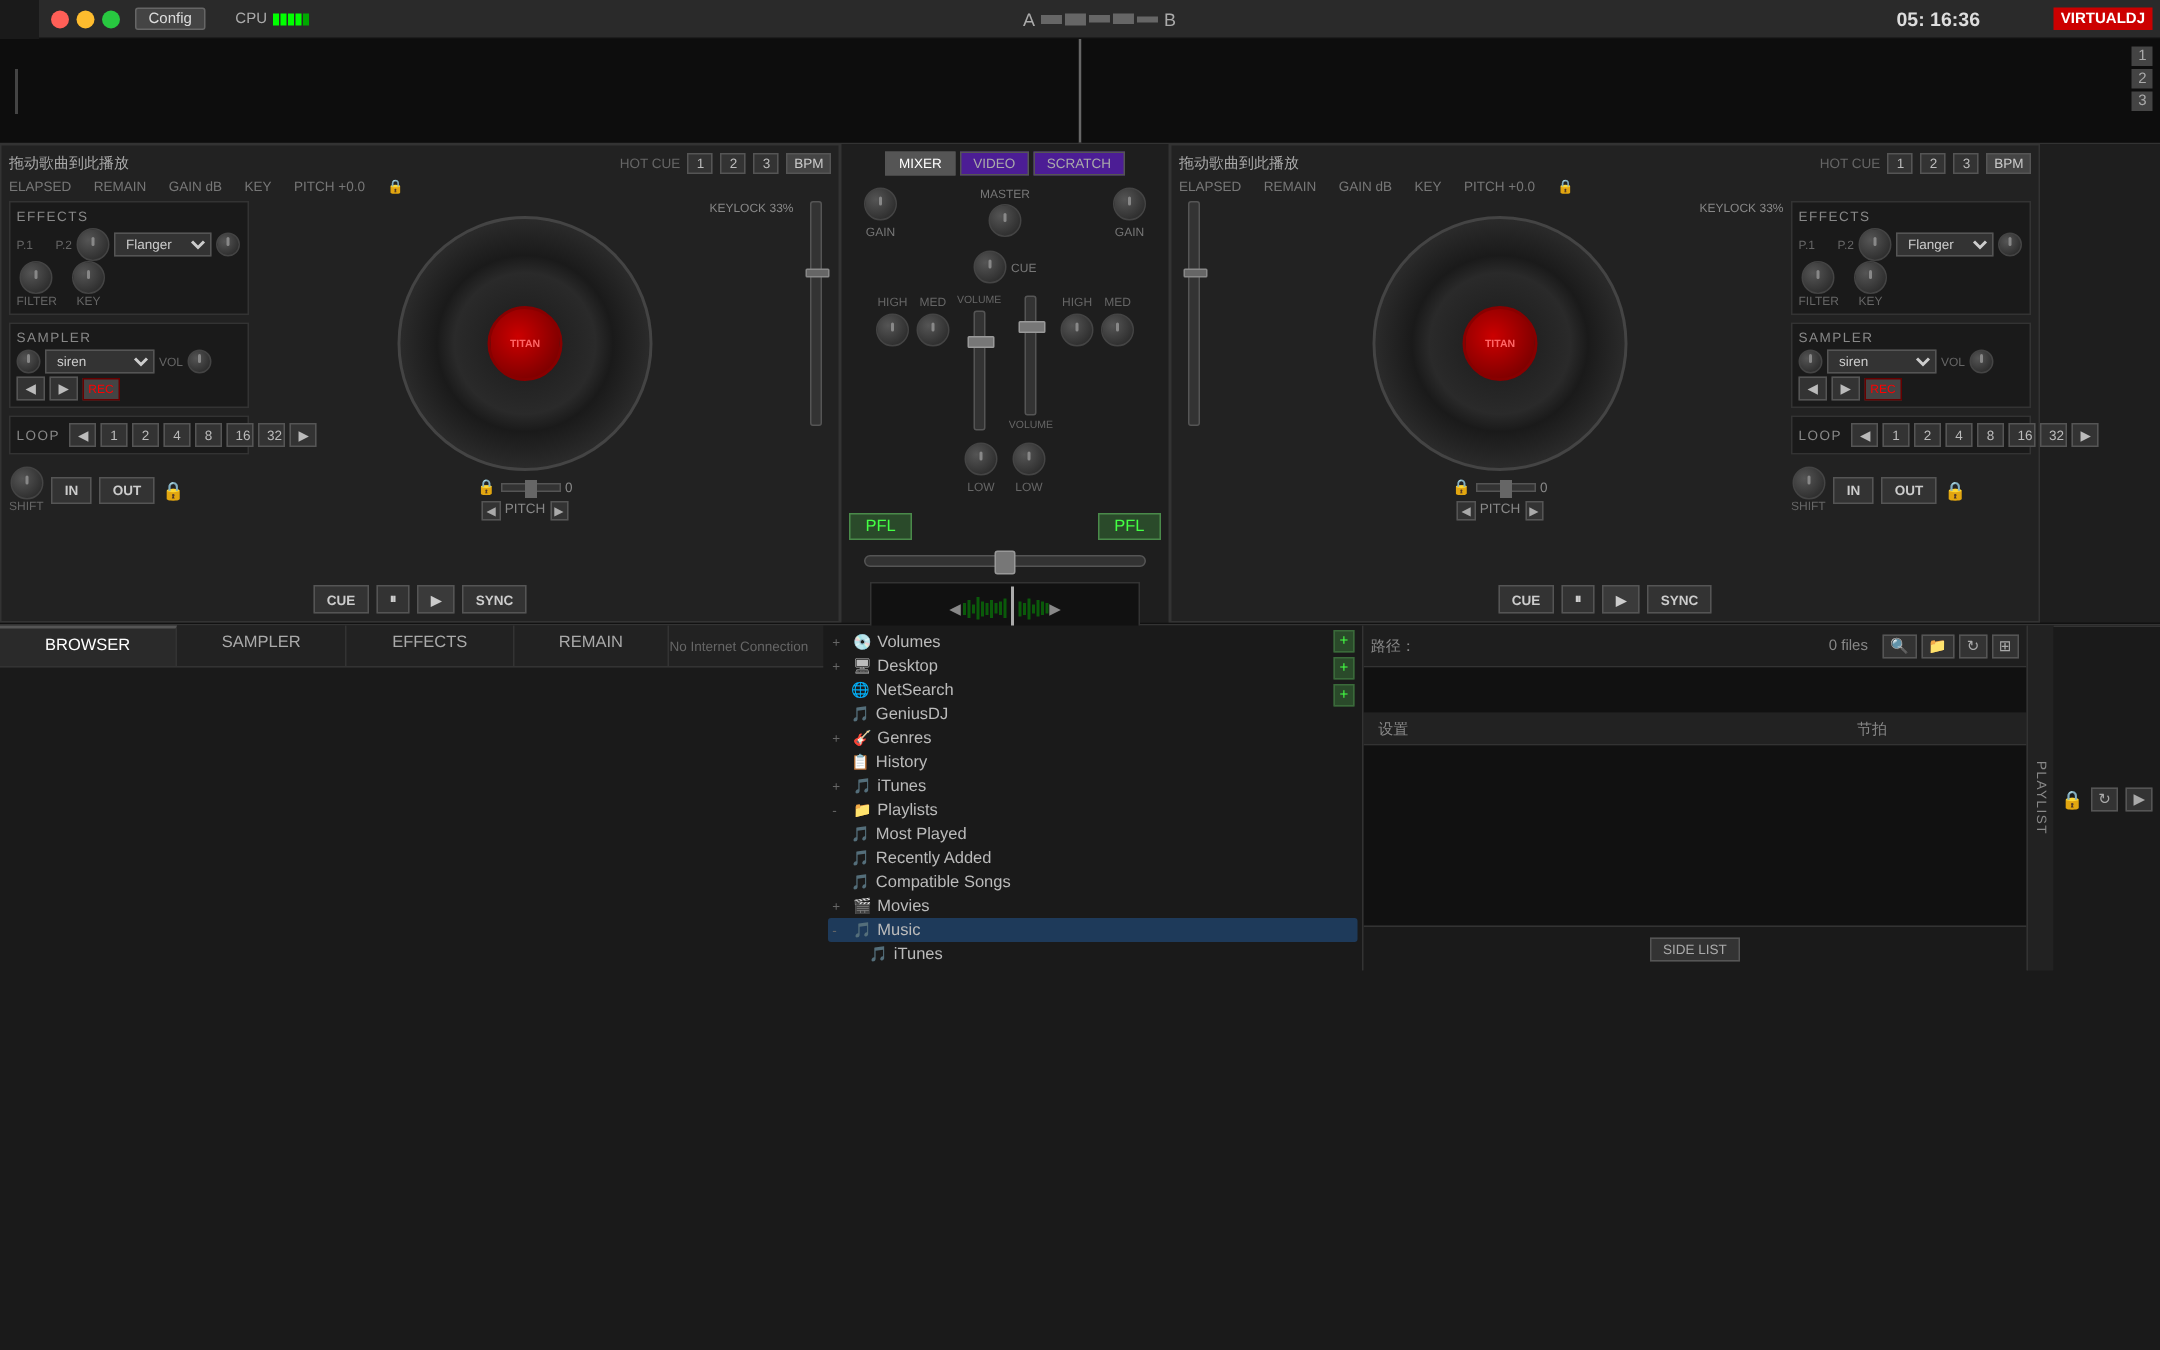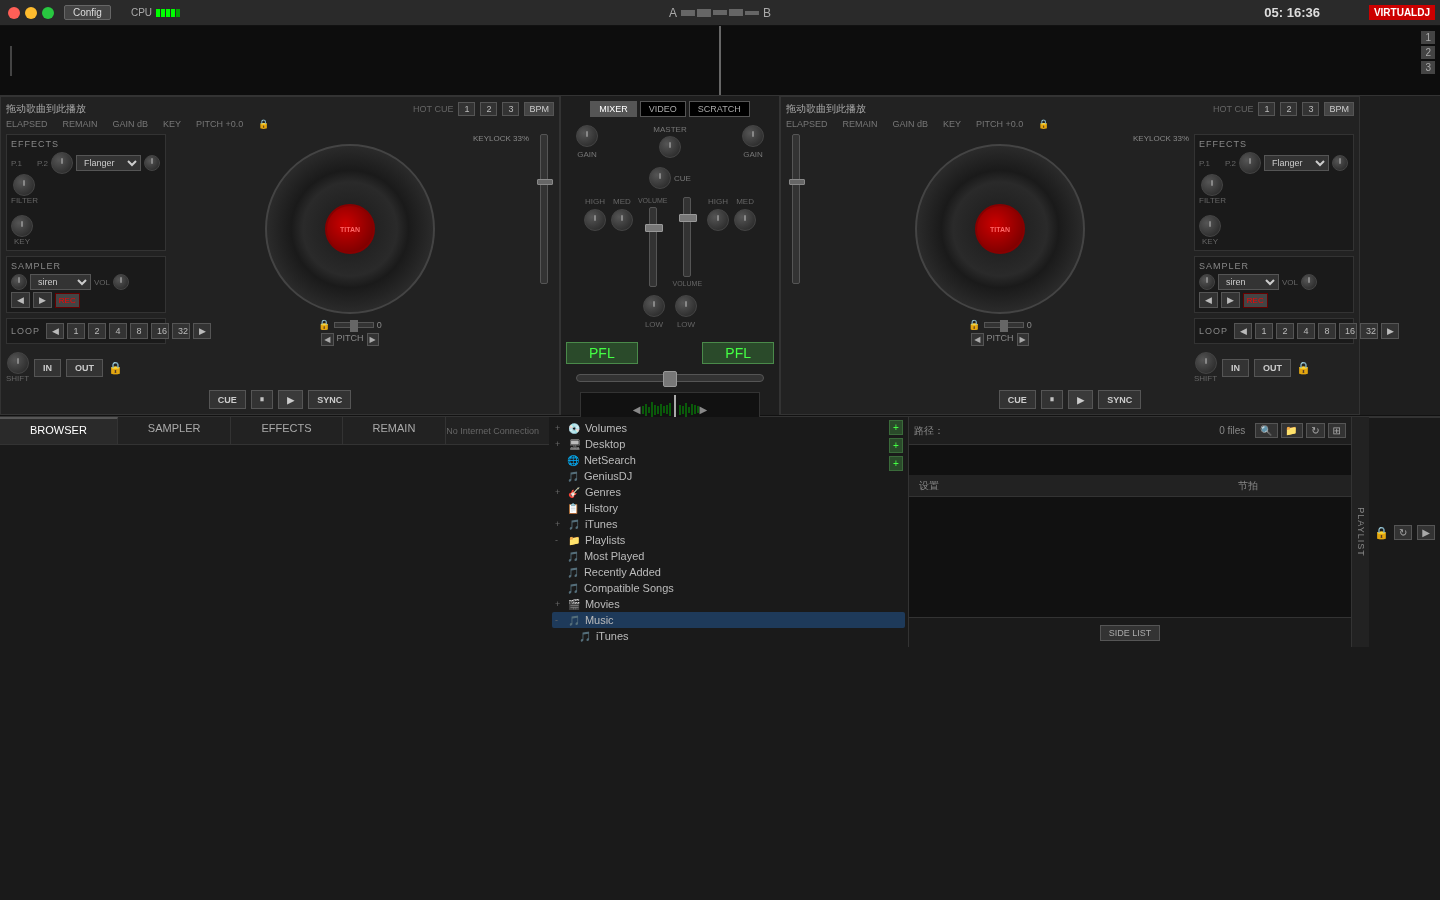--- a/index.html
+++ b/index.html
@@ -15,20 +15,21 @@
 
     
     #titlebar {
       background: #2a2a2a;
       height: 26px;
       display: flex;
       align-items: center;
       padding: 0 8px;
       position: relative;
       border-bottom: 1px solid #111;
+      margin-left: 26px;
     }
     .traffic-lights { display: flex; gap: 5px; align-items: center; }
     .tl { width: 12px; height: 12px; border-radius: 50%; }
     .tl-red { background: #ff5f57; }
     .tl-yellow { background: #febc2e; }
     .tl-green { background: #28c840; }
     .config-btn {
       background: #444;
       border: 1px solid #666;
       color: #ddd;
@@ -226,22 +227,21 @@
       border-radius: 1px;
       transform: translateY(-2px);
     }
     .knob-small {
       width: 16px;
       height: 16px;
     }
     .filter-key-row {
       display: flex;
       gap: 10px;
-      align-items: flex-start;
-      flex-direction: column;
+      align-items: center;
     }
     .filter-key-label {
       font-size: 8px;
       color: #666;
       display: block;
       text-align: center;
     }
     .effects-row {
       display: flex;
       align-items: center;
@@ -265,21 +265,21 @@
       display: flex;
       align-items: center;
       gap: 3px;
     }
     .sampler-select {
       background: #333;
       border: 1px solid #555;
       color: #ccc;
       font-size: 9px;
       padding: 1px 3px;
-      width: 61px;
+      width: 73px;
     }
     .vol-label {
       font-size: 8px;
       color: #666;
     }
     .transport-row {
       display: flex;
       gap: 3px;
       align-items: center;
       margin-top: 2px;
@@ -413,21 +413,21 @@
       flex-direction: column;
       align-items: center;
       padding: 5px;
     }
     .mixer-tabs {
       display: flex;
       gap: 3px;
       margin-bottom: 8px;
     }
     .mixer-tab {
-      background: #000000;
+      background: #4c1d95;
       border: 1px solid #555;
       color: #aaa;
       font-size: 9px;
       padding: 2px 8px;
       cursor: pointer;
     }
     .mixer-tab.active {
       background: #555;
       color: #fff;
     }
@@ -498,22 +498,22 @@
       height: 16px;
       background: #777;
       border: 1px solid #999;
       transform: translateX(-50%);
       border-radius: 2px;
     }
     .pfl-btn {
       background: #2a4a2a;
       border: 1px solid #4a8a4a;
       color: #4f4;
-      font-size: 14px;
-      padding: 2px 22px;
+      font-size: 11px;
+      padding: 2px 10px;
       cursor: pointer;
       margin-top: 3px;
     }
     .eq-col {
       display: flex;
       flex-direction: column;
       align-items: center;
       gap: 3px;
     }
     .eq-label { font-size: 8px; color: #666; }

